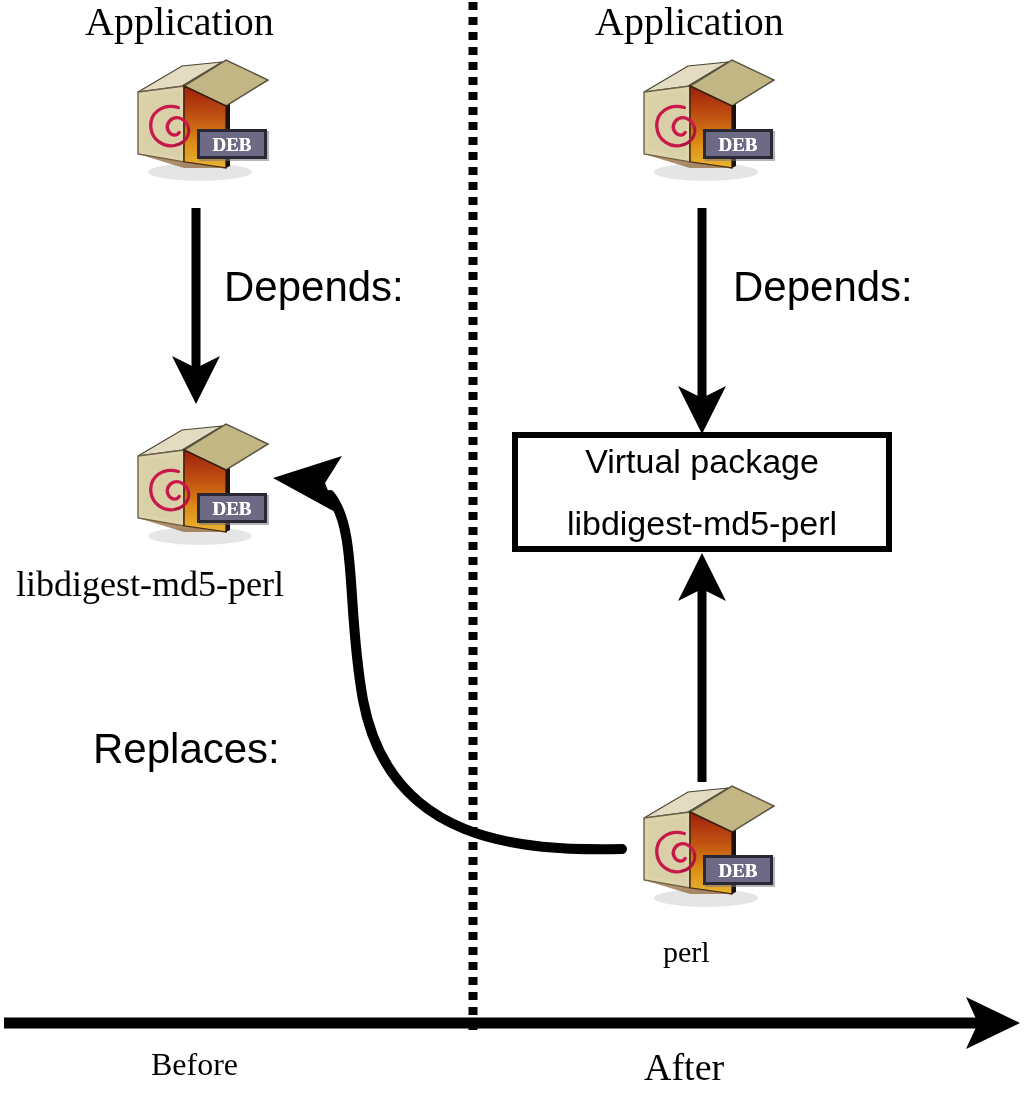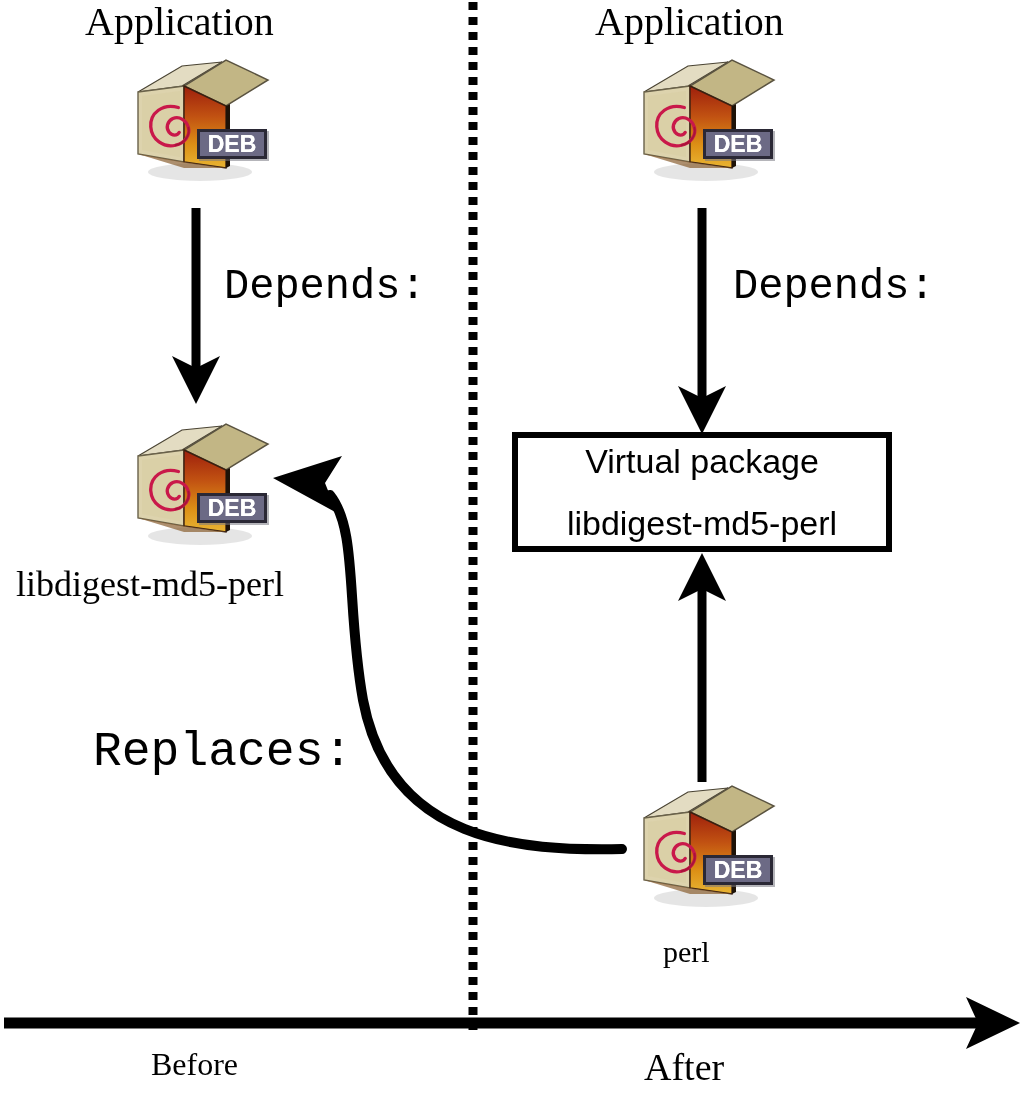--- a/index.html
+++ b/index.html
@@ -29,21 +29,21 @@
     position: absolute;
     color: #000000;
     white-space: nowrap;
     line-height: 1.0;
   }
   .sans {
     font-family: Liberation Serif, serif;
     font-weight: 400;
   }
   .mono {
-    font-family: Liberation Mono, monospace;
+    font-family: Liberation Sans, sans-serif;
     font-weight: 400;
   }
   .pkg {
     position: absolute;
     width: 148px;
     height: 128px;
   }
   .deb-badge {
     position: absolute;
     left: 71px;
@@ -52,23 +52,23 @@
     height: 30px;
     background: #6c6a85;
     border: 3px solid #2a2835;
     box-sizing: border-box;
     box-shadow: 2px 2px 0 rgba(120,120,130,0.55);
     display: flex;
     align-items: center;
     justify-content: center;
   }
   .deb-badge span {
-    font-family: Liberation Sans, sans-serif;
+    font-family: Liberation Serif, serif;
     font-weight: bold;
-    font-size: 23px;
+    font-size: 19px;
     color: #ffffff;
     letter-spacing: 0px;
     line-height: 1;
     text-shadow: 0 0 0 #fff;
   }
   .vbox {
     position: absolute;
     background: #ffffff;
     border: 6px solid #000000;
     box-sizing: border-box;
@@ -193,21 +193,21 @@
   <div class="lbl sans" style="left:85px; top:2px; font-size:40px;">Application</div>
 
   <div class="lbl sans" style="left:595px; top:2px; font-size:40px;">Application</div>
 
   <div class="lbl mono" style="left:224px; top:266px; font-size:42px;">Depends:</div>
 
   <div class="lbl mono" style="left:733px; top:266px; font-size:42px;">Depends:</div>
 
   <div class="lbl sans" style="left:16px; top:566px; font-size:36px;">libdigest-md5-perl</div>
 
-  <div class="lbl mono" style="left:93px; top:728px; font-size:48px;">Replaces:</div>
+  <div class="lbl mono" style="left:93px; top:728px; font-size:42px;">Replaces:</div>
 
 
 
   <div class="lbl sans" style="left:663px; top:937px; font-size:30px;">perl</div>
 
   <div class="lbl sans" style="left:151px; top:1048px; font-size:32px;">Before</div>
 
   <div class="lbl sans" style="left:644px; top:1048px; font-size:38px;">After</div>
 
 </div>

